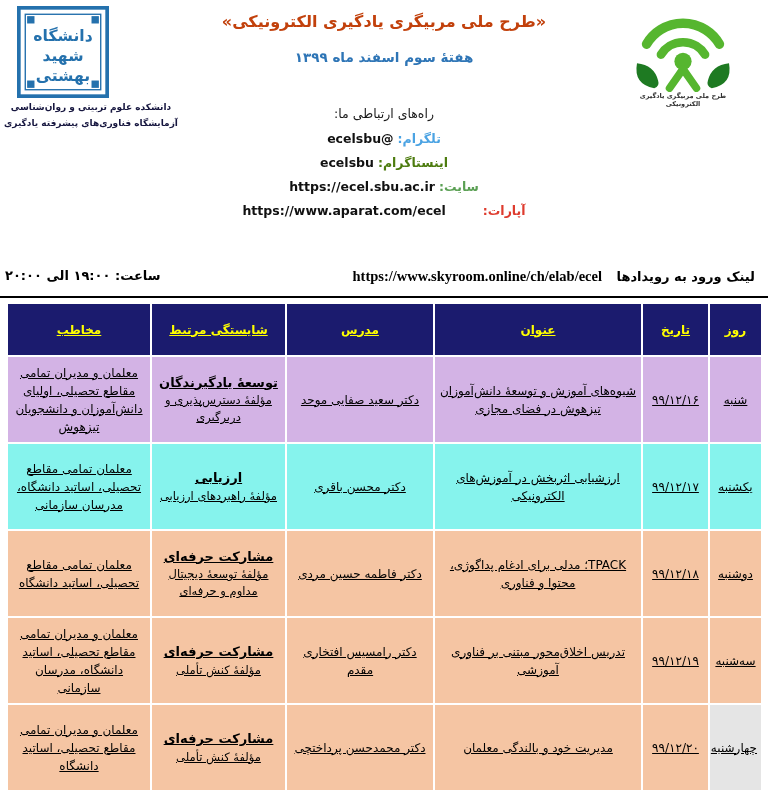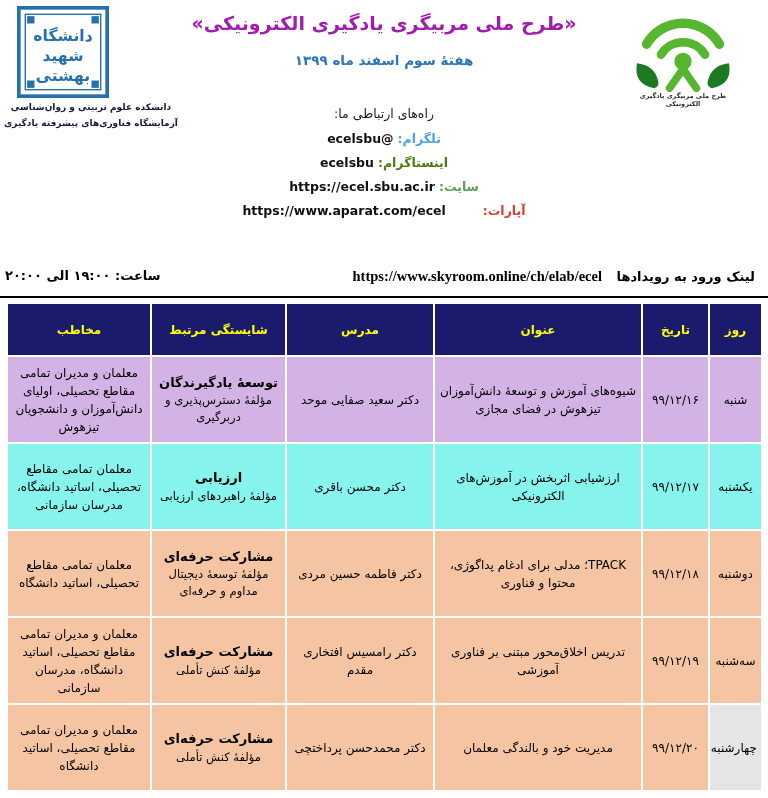--- a/index.html
+++ b/index.html
@@ -4,21 +4,21 @@
 <style>
   html,body{margin:0;padding:0;background:#ffffff;}
   .page{position:relative;width:768px;height:798px;background:#fff;overflow:hidden;
         font-family:"DejaVu Sans","Liberation Sans",sans-serif;direction:rtl;color:#000;}
 
   
   .sbu-logo{position:absolute;left:16px;top:6px;width:94px;height:92px;}
   .faculty{position:absolute;left:0;top:99px;width:182px;text-align:center;
            font-size:9px;font-weight:bold;color:#16163f;line-height:16px;}
   .title-block{position:absolute;left:150px;right:150px;top:12px;text-align:center;}
-  .title-block h1{margin:0;font-size:19px;font-weight:bold;color:#a21caf;}
+  .title-block h1{margin:0;font-size:16px;font-weight:bold;color:#c2410c;}
   .subtitle{margin-top:18px;font-size:13.5px;font-weight:bold;color:#2E75B6;}
   .program-logo{position:absolute;right:26px;top:0;width:118px;text-align:center;}
   .logo-caption{font-size:6.5px;font-weight:bold;color:#333;margin-top:-4px;letter-spacing:0;}
 
   
   .contact{position:absolute;left:0;right:0;top:106px;text-align:center;}
   .contact-heading{font-size:12.5px;color:#1a1a1a;margin-bottom:10px;}
   .contact-line{margin-bottom:9px;font-size:12.5px;}
   .contact-line .label{font-weight:bold;}
   .contact-line .value{font-weight:bold;color:#111;}
@@ -29,21 +29,21 @@
   .session-link{position:absolute;right:8px;top:0;font-size:13px;font-weight:bold;direction:rtl;}
   .session-link .url{font-family:"Liberation Serif","DejaVu Serif",serif;
                      font-size:14.5px;font-weight:bold;margin-right:10px;direction:ltr;unicode-bidi:embed;}
   .black-line{position:absolute;left:0;right:0;top:296px;height:2px;background:#000;}
 
   
   table.schedule{position:absolute;top:302px;right:5px;width:755px;
                  border-collapse:collapse;table-layout:fixed;direction:rtl;}
   .schedule th{background:#1B1B6E;color:#FFFF00;font-size:13px;font-weight:bold;}
   .schedule th,.schedule td{border:2px solid #ffffff;text-align:center;vertical-align:middle;
-                            padding:2px 4px;font-size:12px;line-height:1.5;overflow:hidden;}
+                            padding:2px 4px;font-size:12px;line-height:1.5;overflow:hidden;text-decoration:underline;}
   .schedule thead tr{height:53px;}
   .schedule tbody tr{height:87px;}
   .comp-bold{font-weight:bold;font-size:13px;}
   .comp-sub{font-size:11.5px;}
   .c-title,.c-audience{font-size:11.8px;}
 </style>
 </head>
 <body>
 
 <div class="page">

